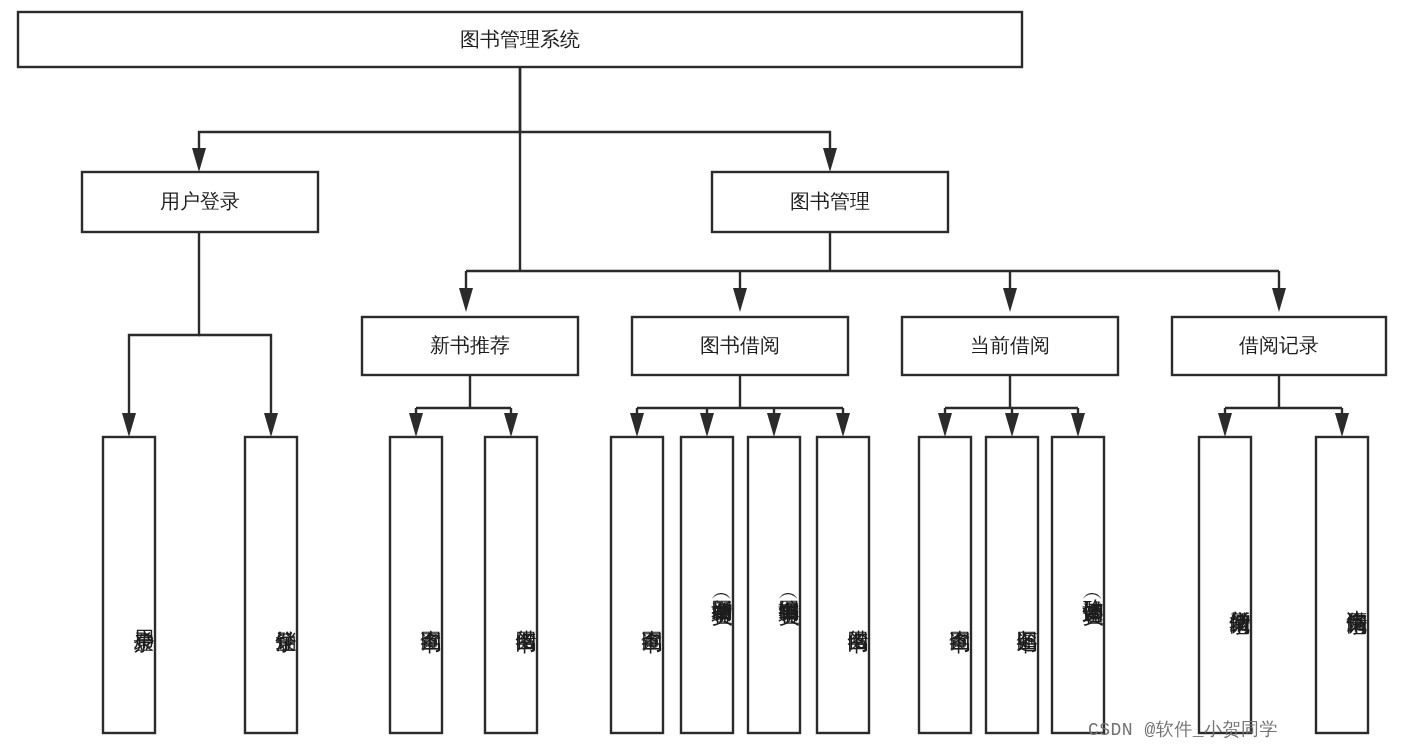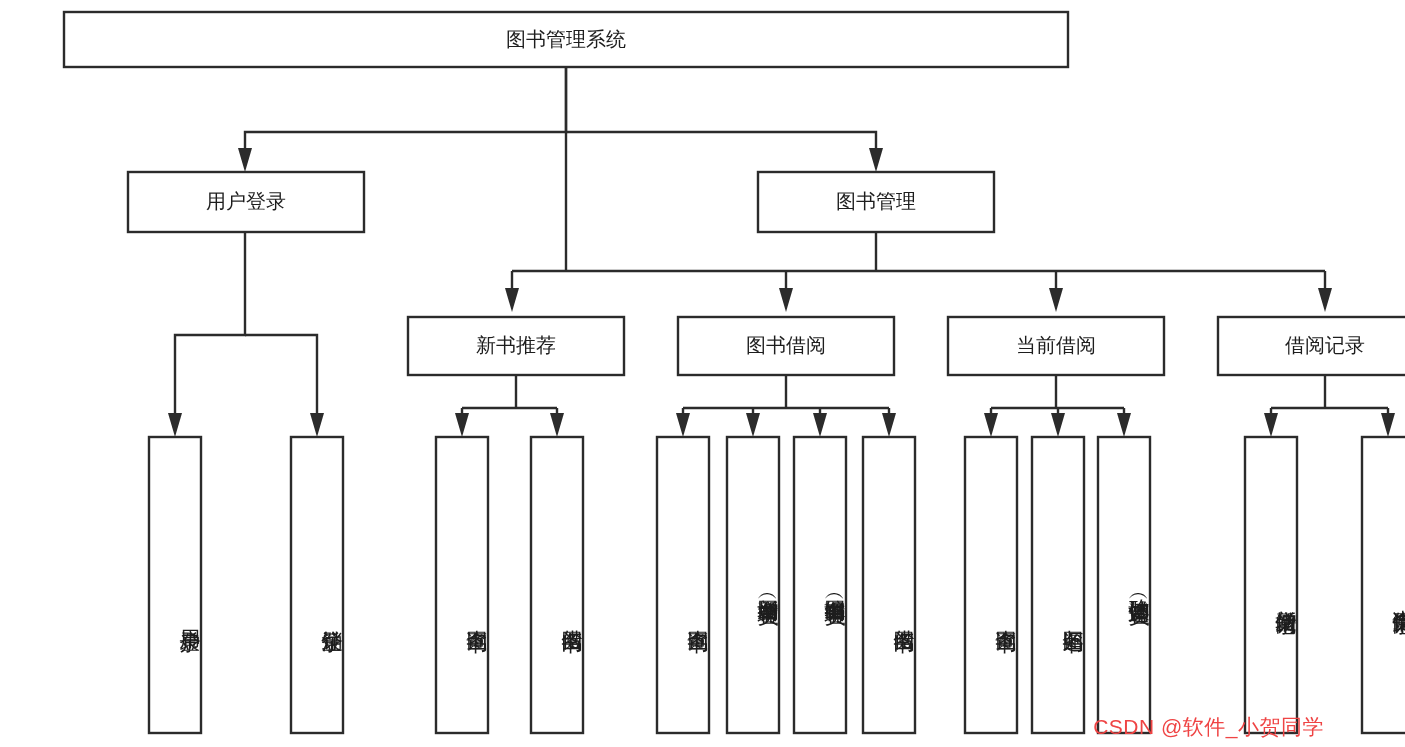--- a/index.html
+++ b/index.html
@@ -11,21 +11,20 @@
     width: 1405px;
     height: 747px;
     font-family: "Liberation Sans", "DejaVu Sans", sans-serif;
     overflow: hidden;
     position: relative;
   }
   #diagram-root {
     position: relative;
     width: 1288px;
     height: 747px;
-    margin-left: 46px;
   }
   svg.flow {
     position: absolute;
     top: 0;
     left: 0;
     width: 1405px;
     height: 747px;
   }
   .node-box {
     fill: #ffffff;
@@ -60,23 +59,23 @@
     line-height: 1.08;
     letter-spacing: 1px;
     color: #1d1d1d;
     white-space: nowrap;
     pointer-events: none;
   }
   .watermark {
     position: absolute;
     right: 10px;
     bottom: 6px;
-    font-size: 21px;
-    color: #ef4444;
-    font-family: Liberation Sans, sans-serif;
+    font-size: 18px;
+    color: #737373;
+    font-family: Liberation Mono, monospace;
     letter-spacing: 0.5px;
     white-space: nowrap;
   }
 </style>
 </head>
 <body>
 
 <div id="diagram-root">
 
   <svg class="flow" viewBox="0 0 1405 747" xmlns="http://www.w3.org/2000/svg">

